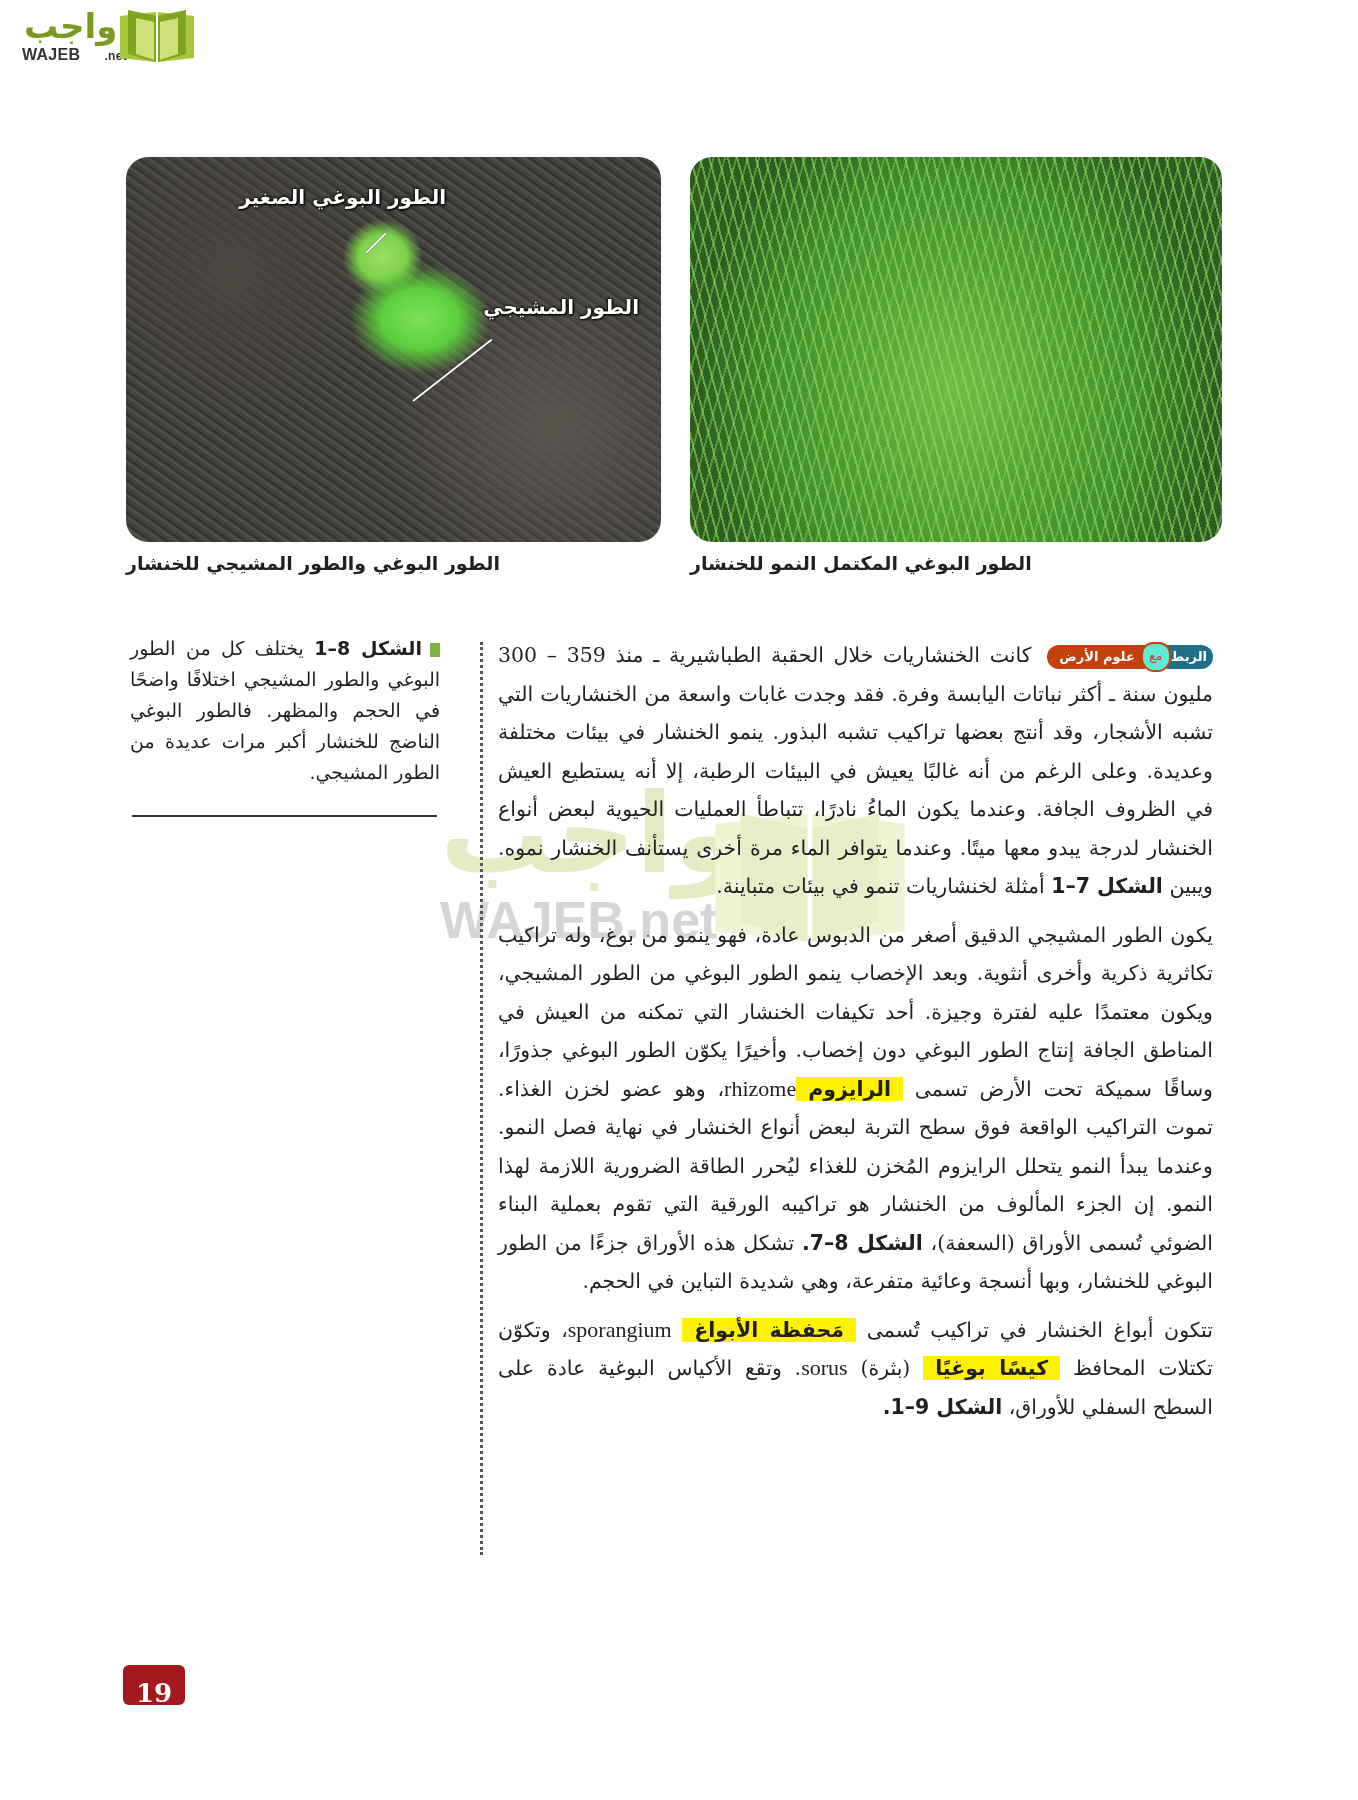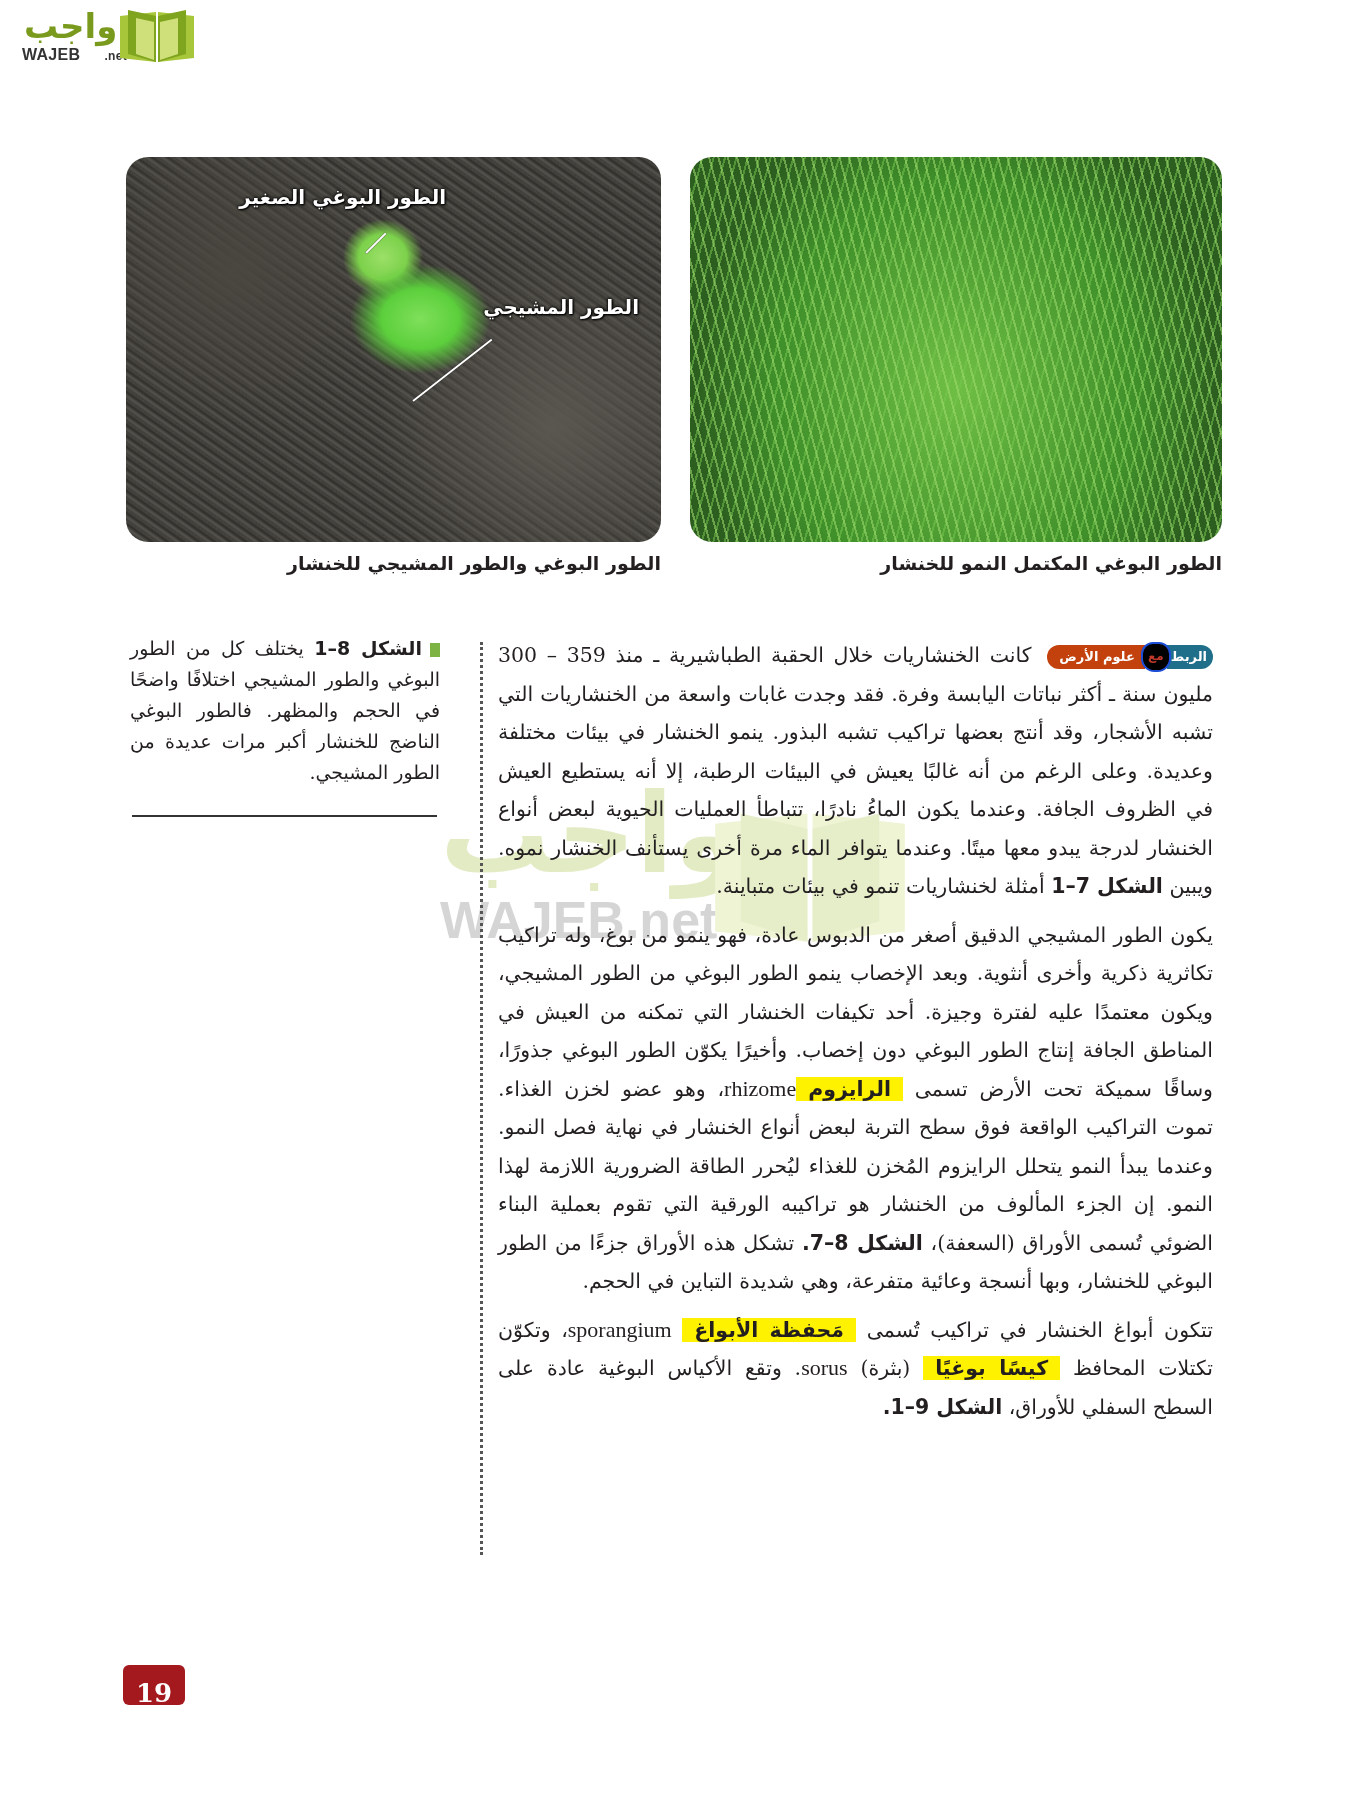--- a/index.html
+++ b/index.html
@@ -26,41 +26,41 @@
        #45433e; }
   #photo-right { left:690px; top:157px; width:532px; height:385px;
      background:
        repeating-linear-gradient(75deg, rgba(160,220,110,0.55) 0px, rgba(160,220,110,0.55) 2px, rgba(0,0,0,0) 2px, rgba(0,0,0,0) 9px),
        repeating-linear-gradient(105deg, rgba(120,200,80,0.5) 0px, rgba(120,200,80,0.5) 2px, rgba(0,0,0,0) 2px, rgba(0,0,0,0) 11px),
        radial-gradient(ellipse 260px 300px at 50% 60%, #6fbf45 0%, #3f8f2a 70%, #2c5e1f 100%); }
   .photo-label { position:absolute; font-size:20px; font-weight:bold; color:#fff; direction:rtl; white-space:nowrap;
      text-shadow: 0 0 3px #000, 0 0 3px #000, 1px 1px 2px #000; }
   .leader { position:absolute; height:2px; background:#fff; box-shadow:0 0 1px #000; transform-origin:left center; }
 
-  .caption { position:absolute; top:552px; font-size:19px; font-weight:bold; color:#231f20; direction:rtl; text-align:right; white-space:nowrap; }
+  .caption { position:absolute; top:552px; font-size:19px; font-weight:bold; color:#231f20; direction:rtl; text-align:left; white-space:nowrap; }
 
   
   #sidebar { left:130px; top:633px; width:310px; direction:rtl; text-align:justify; font-size:19px; line-height:31px; color:#231f20; font-family:"DejaVu Serif", serif; }
   #sidebar .sq { display:inline-block; width:10px; height:14px; background:#7cb342; margin-left:8px; vertical-align:middle; }
   #sidebar b { font-family:"DejaVu Sans", sans-serif; }
   #sidebar-rule { left:132px; top:815px; width:305px; height:1.5px; background:#333; }
 
   
   #divider { left:480px; top:642px; width:0; height:913px; border-left:3px dotted #555; }
 
   
   #main { left:498px; top:636px; width:715px; direction:rtl; text-align:justify; font-family:"DejaVu Serif", serif; font-size:20.5px; line-height:38.5px; color:#231f20; }
   #main p { margin:0 0 10px 0; }
   #main b { font-family:"DejaVu Sans", sans-serif; }
   .hl { background:#fff200; font-weight:bold; font-family:"DejaVu Sans", sans-serif; padding:0 12px; }
   .lat { font-family:"Liberation Serif", serif; font-size:22px; }
 
   .badge { display:inline-flex; align-items:center; direction:rtl; height:26px; vertical-align:middle; margin-left:6px; }
   .badge .b1 { background:#1f6f8b; color:#fff; font-size:13px; font-weight:bold; padding:0 6px 0 4px; height:24px; line-height:24px; border-radius:12px 0 0 12px; border-radius:0 12px 12px 0; font-family:"DejaVu Sans", sans-serif;}
-  .badge .leaf { width:26px; height:26px; background:#000000; border:2px solid #1d4ed8; border-radius:40% 40% 45% 45%; color:#c0392b; font-size:12px; font-weight:bold; text-align:center; line-height:24px; margin:0 -4px; z-index:1; font-family:"DejaVu Sans", sans-serif;}
+  .badge .leaf { width:26px; height:26px; background:#5eead4; border:2px solid #c2410c; border-radius:40% 40% 45% 45%; color:#c0392b; font-size:12px; font-weight:normal; text-align:center; line-height:24px; margin:0 -4px; z-index:1; font-family:"DejaVu Sans", sans-serif;}
   .badge .b2 { background:#c2410c; color:#fff; font-size:13px; font-weight:bold; padding:0 10px 0 12px; height:24px; line-height:24px; border-radius:12px 0 0 12px; font-family:"DejaVu Sans", sans-serif;}
 
   
   #watermark { left:440px; top:770px; width:520px; height:200px; opacity:0.28; pointer-events:none; }
   #watermark .wm-ar { position:absolute; left:0; top:0; font-size:110px; font-weight:bold; color:#9cbb30; direction:rtl; }
   #watermark .wm-en { position:absolute; left:0; top:120px; font-size:52px; font-weight:bold; color:#6b6b6b; font-family:"Liberation Sans", sans-serif; }
   #watermark .wm-book { position:absolute; left:270px; top:20px; width:200px; height:170px; }
 
   
   #page-num { left:123px; top:1665px; width:62px; height:40px; background:#a3191e; border-radius:6px; color:#fff; font-size:26px; font-weight:bold; text-align:center; line-height:56px; font-family:"DejaVu Serif", serif; }

